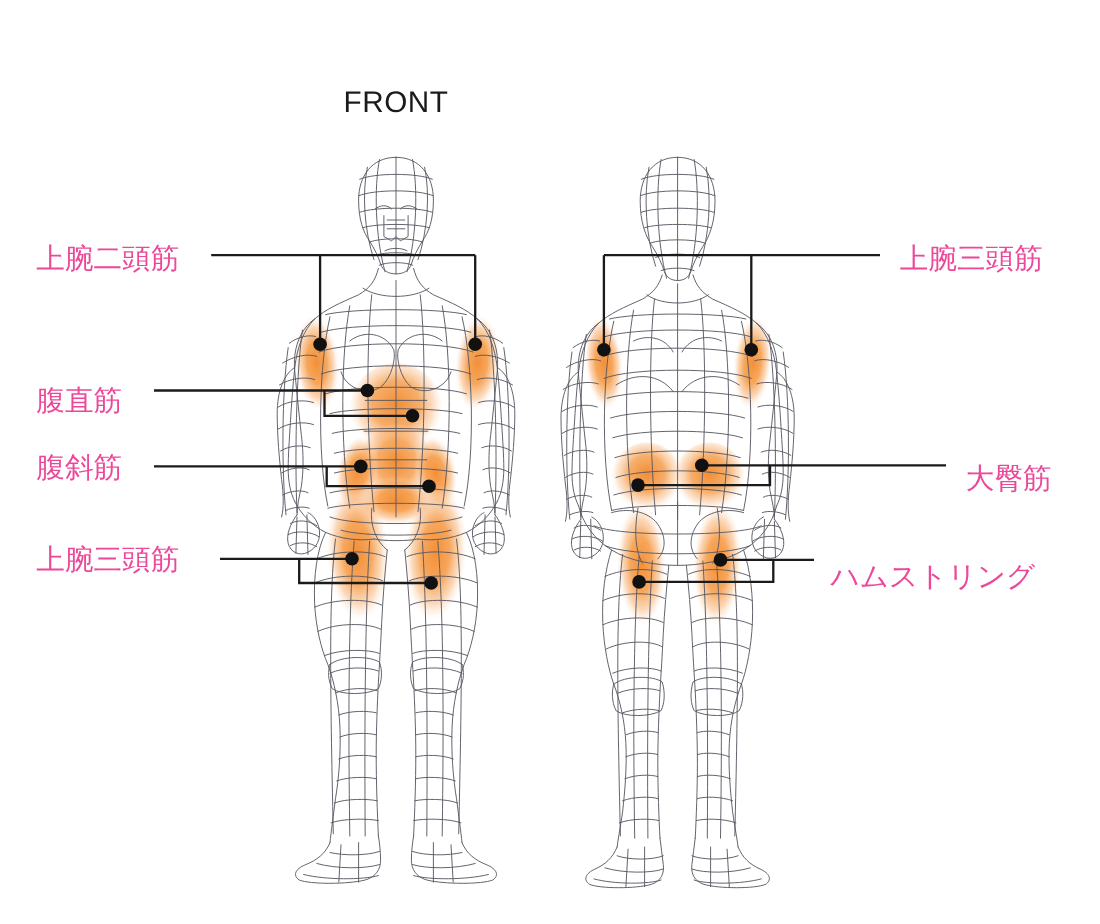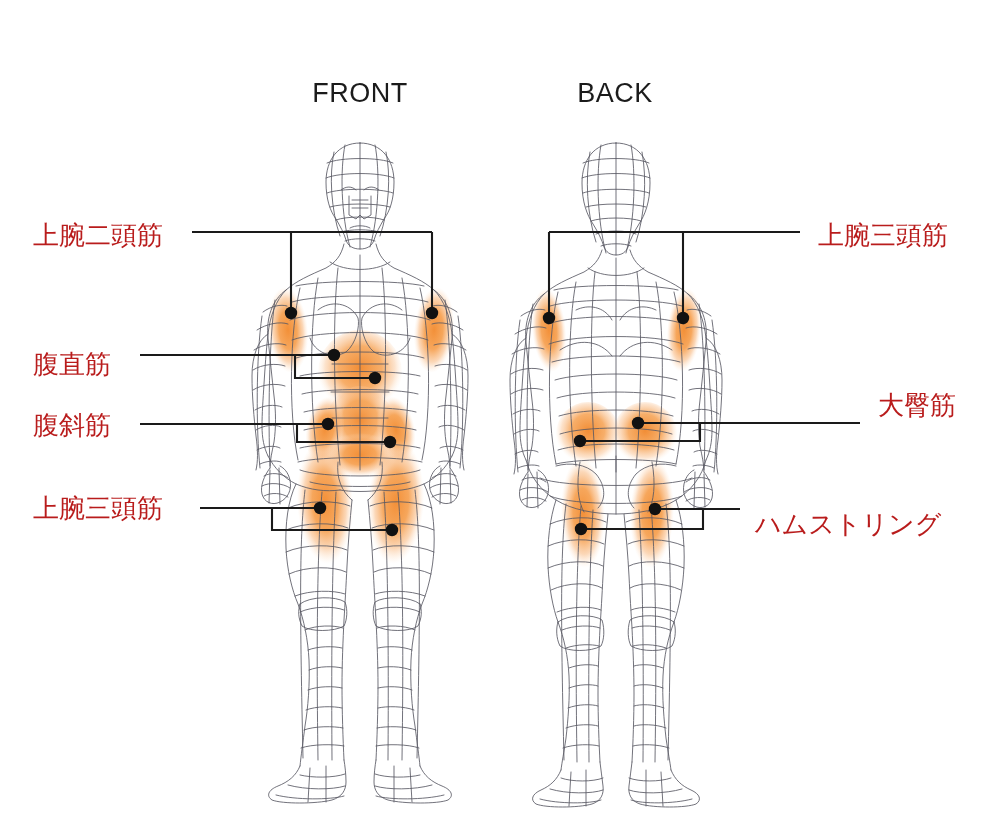--- a/index.html
+++ b/index.html
@@ -8,41 +8,40 @@
     width:1000px;height:840px;overflow:hidden;position:relative;
     font-family:"Liberation Sans","DejaVu Sans",sans-serif;
     color:#231f20;
   }
   #stage{position:absolute;inset:0;width:812px;height:840px;padding-left:47px;}
   .view-title{
     position:absolute;font-size:27px;letter-spacing:.5px;color:#1b1b1b;
     font-weight:400;white-space:nowrap;text-align:center;
   }
   .mlabel{
-    position:absolute;font-size:26px;line-height:30px;color:#b91c1c;
+    position:absolute;font-size:26px;line-height:30px;color:#ec4899;
     white-space:nowrap;font-weight:400;letter-spacing:0px;
   }
   .mlabel.right{text-align:center;}
   svg.overlay{position:absolute;left:0;top:0;width:1000px;height:840px;pointer-events:none;}
 </style>
 </head>
 <body>
 
 <div id="stage">
 
   <div class="view-title" style="left:0;top:78px;width:720px;">FRONT</div>
-  <div class="view-title" style="left:255px;top:78px;width:720px;">BACK</div>
 
   <div class="mlabel" style="left:33px;top:220px;">上腕二頭筋</div>
   <div class="mlabel" style="left:33px;top:350px;font-family:Liberation Serif, serif;">腹直筋</div>
   <div class="mlabel" style="left:33px;top:410px;">腹斜筋</div>
   <div class="mlabel" style="left:33px;top:493px;">上腕三頭筋</div>
 
   <div class="mlabel right" style="left:818px;top:220px;">上腕三頭筋</div>
-  <div class="mlabel right" style="left:878px;top:390px;">大臀筋</div>
+  <div class="mlabel right" style="left:878px;top:420px;">大臀筋</div>
   <div class="mlabel right" style="left:755px;top:493px;margin-top:16px;">ハムストリング</div>
 
   <svg class="overlay" viewBox="0 0 1000 840">
     <defs>
       <radialGradient id="hl" cx="50%" cy="50%" r="50%">
         <stop offset="0%" stop-color="#F28A2E" stop-opacity="0.95"></stop>
         <stop offset="45%" stop-color="#F5973F" stop-opacity="0.85"></stop>
         <stop offset="75%" stop-color="#F8B070" stop-opacity="0.5"></stop>
         <stop offset="100%" stop-color="#FDE0C4" stop-opacity="0"></stop>
       </radialGradient>

